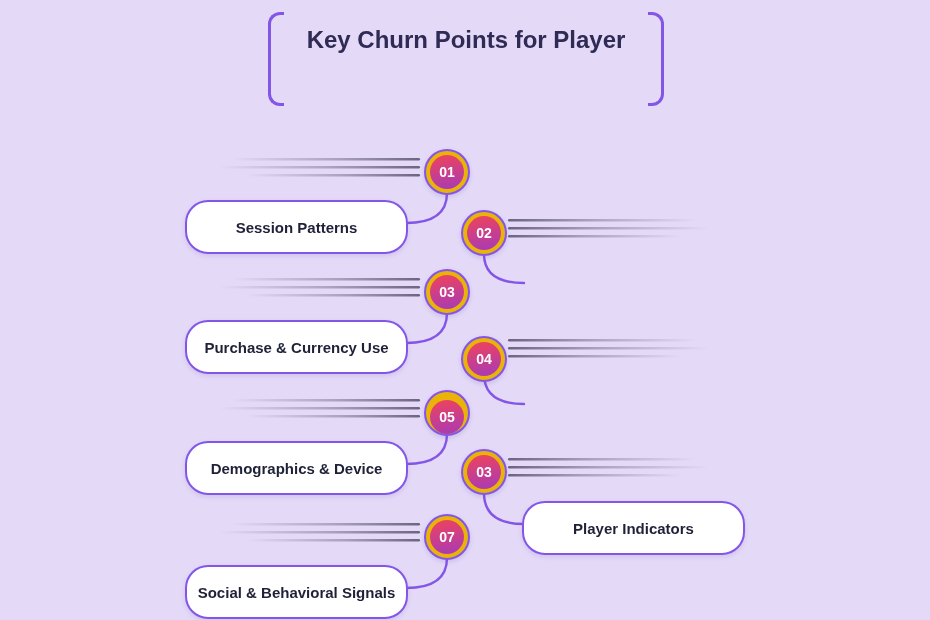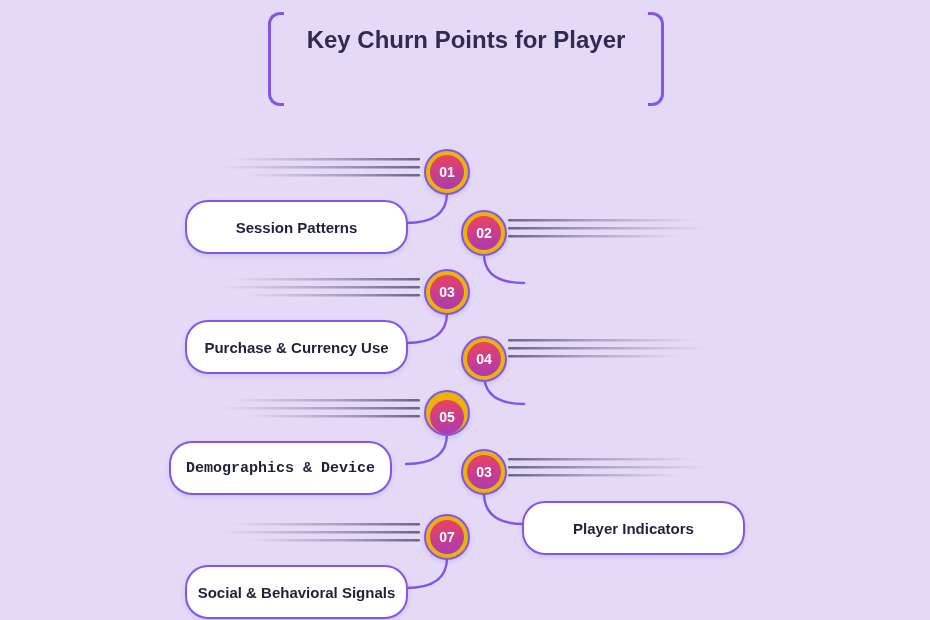--- a/index.html
+++ b/index.html
@@ -136,21 +136,21 @@
     <span>Purchase &amp; Currency Use</span>
   </div>
 
   <div class="circle" style="left:461px; top:336px;">
     <div class="num">04</div>
   </div>
 
   <div class="circle" style="left:424px; top:390px;align-items:flex-end;">
     <div class="num">05</div>
   </div>
-  <div class="pill" style="left:169px; top:441px;font-family:Liberation Mono, monospace;">
+  <div class="pill" style="left:185px; top:441px;">
     <span>Demographics &amp; Device</span>
   </div>
 
   <div class="circle" style="left:461px; top:449px;">
     <div class="num">03</div>
   </div>
   <div class="pill" style="left:522px; top:501px;">
     <span>Player Indicators</span>
   </div>
 

